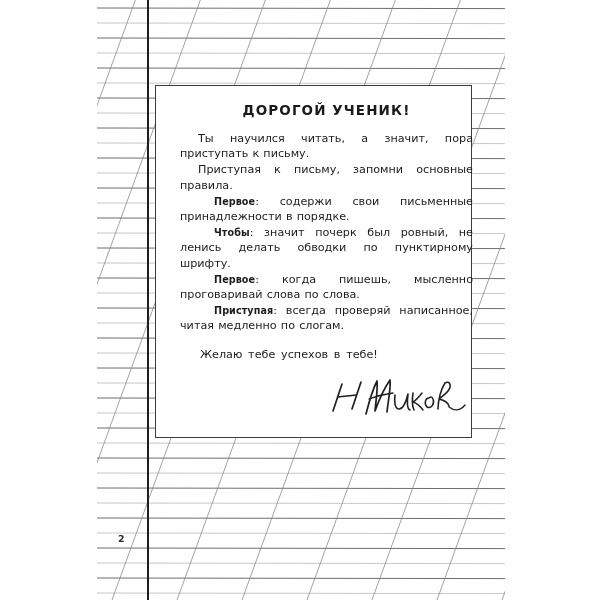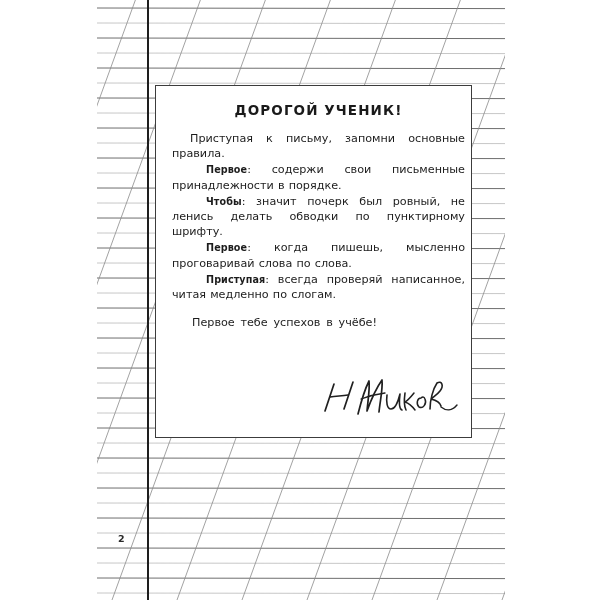--- a/index.html
+++ b/index.html
@@ -30,21 +30,21 @@
     top: 85px;
     width: 317px;
     height: 353px;
     background: #ffffff;
     border: 1px solid #3c3c3c;
     box-sizing: border-box;
     z-index: 5;
   }
   #card-inner {
     position: absolute;
-    left: 16px;
+    left: 24px;
     top: 10px;
     width: 293px;
     height: 333px;
   }
 
   .heading {
     text-align: center;
     font-weight: bold;
     font-size: 13.5px;
     letter-spacing: 1.1px;
@@ -170,28 +170,29 @@
     </svg>
 
   <div id="page-number">2</div>
 
   <div id="card">
     <div id="card-inner">
 
       <div class="heading">ДОРОГОЙ УЧЕНИК!</div>
 
       <div id="paragraphs">
+          <div class="para"><span>Ты научился читать, а значит, пора приступать к письму.</span></div>
           <div class="para"><span>Приступая к письму, запомни основные правила.</span></div>
           <div class="para"><span class="lead">Первое</span><span>: содержи свои письменные принадлежности в порядке.</span></div>
           <div class="para"><span class="lead">Чтобы</span><span>: значит почерк был ровный, не ленись делать обводки по пунктирному шрифту.</span></div>
           <div class="para"><span class="lead">Первое</span><span>: когда пишешь, мысленно проговаривай слова по слова.</span></div>
           <div class="para"><span class="lead">Приступая</span><span>: всегда проверяй написанное, читая медленно по слогам.</span></div>
         </div>
 
-      <div class="wish">Первое тебе успехов в учёбе!</div>
+      <div class="wish">Желаю тебе успехов в тебе!</div>
 
       <svg id="signature" viewBox="0 0 150 54" xmlns="http://www.w3.org/2000/svg">
         <g fill="none" stroke="#202020" stroke-linecap="round" stroke-linejoin="round">
 
           <path d="M14 42 C17 33, 20 24, 23 15" stroke-width="1.7"></path>
           <path d="M33 40 C36 31, 39 22, 42 13" stroke-width="1.7"></path>
           <path d="M19 28 C25 27, 30 27, 37 26" stroke-width="1.5"></path>
 
           <path d="M47 45 C50 33, 54 20, 58 12 C59 19, 57 31, 56 42
                    C60 31, 66 18, 71 11 C72 20, 69 32, 68 43" stroke-width="1.7"></path>

